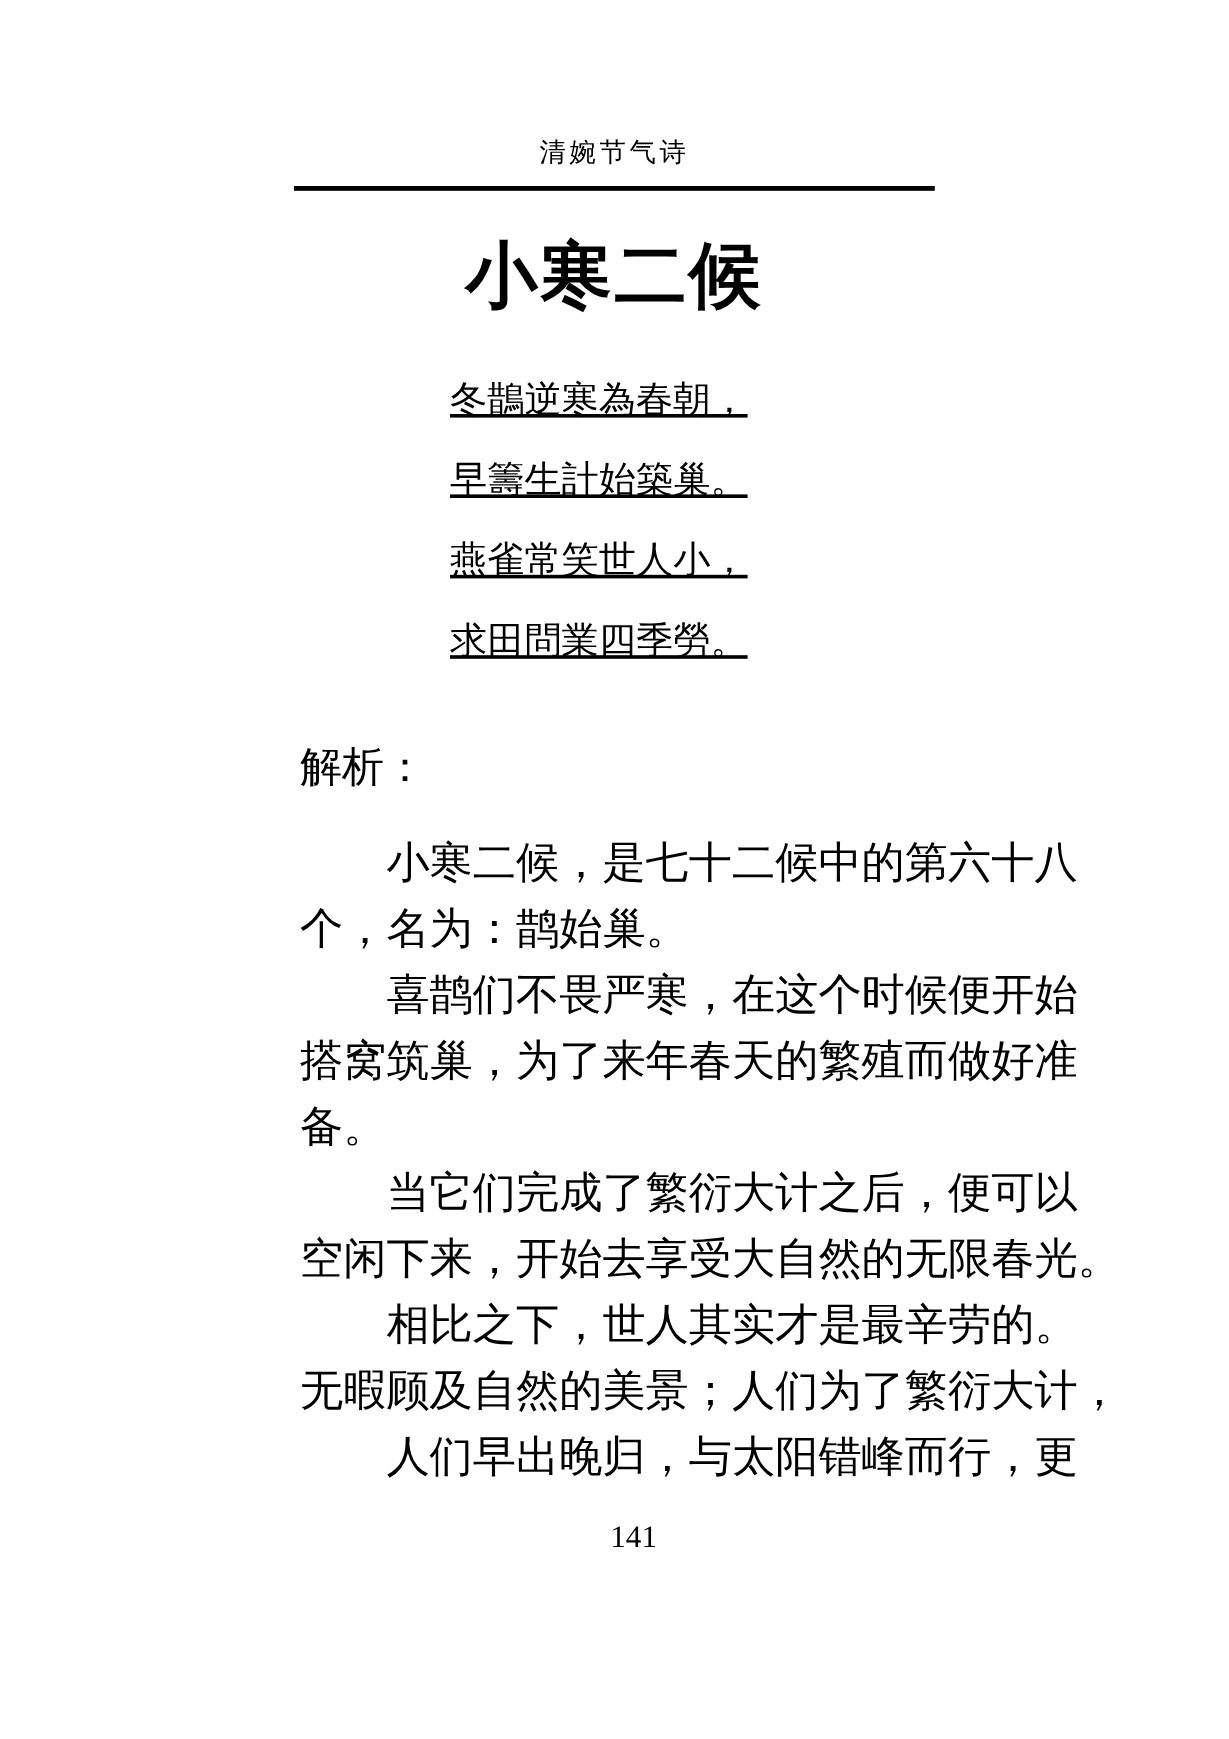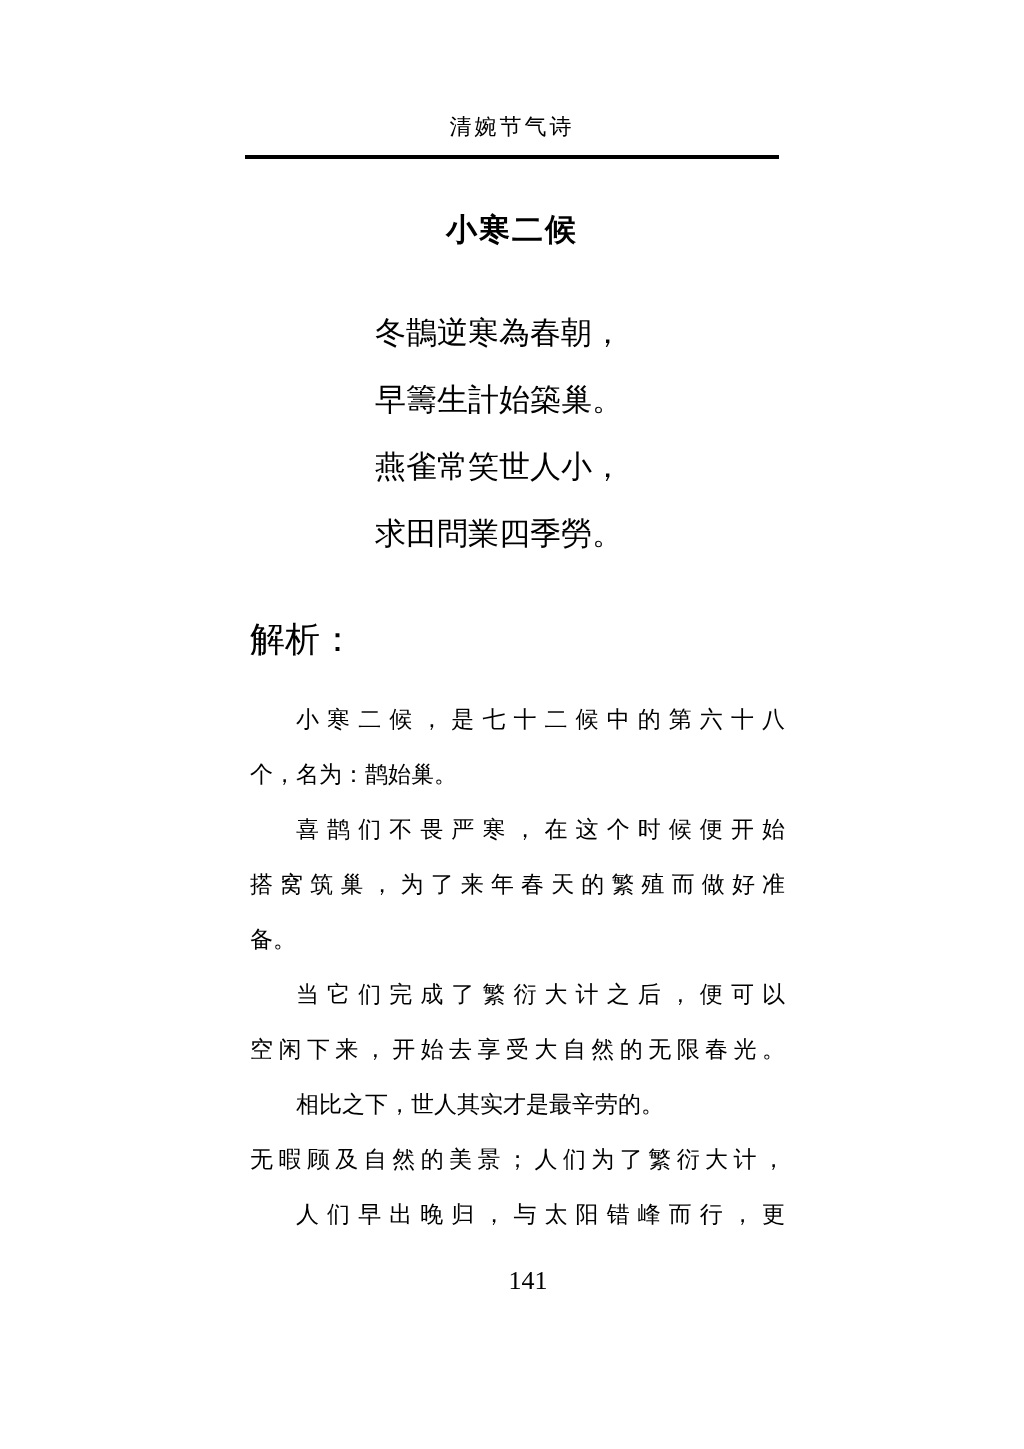--- a/index.html
+++ b/index.html
@@ -29,42 +29,43 @@
   }
   .header-rule {
     width: 534px;
     height: 4px;
     background: #000000;
     margin: 13px auto 0 auto;
   }
   .poem-title {
     margin-top: 46px;
     text-align: center;
-    font-size: 31px;
+    font-size: 60px;
     font-weight: bold;
     line-height: 50px;
     letter-spacing: 2px;
   }
   .poem {
     margin-top: 44px;
     margin-left: 375px;
     font-size: 31px;
     line-height: 67px;
+    text-decoration: underline;
   }
   .analysis-heading {
     margin-top: 52px;
     margin-left: 250px;
     font-size: 35px;
     line-height: 42px;
   }
   .analysis-body {
     margin-top: 31px;
     margin-left: 250px;
     width: 535px;
-    font-size: 23px;
+    font-size: 36px;
     line-height: 55px;
   }
   .para { margin: 0; }
   .line { width: 535px; white-space: nowrap; }
   .line.indent { text-indent: 2em; }
   .line.just {
     text-align: justify;
     text-align-last: justify;
   }
   .page-number {

